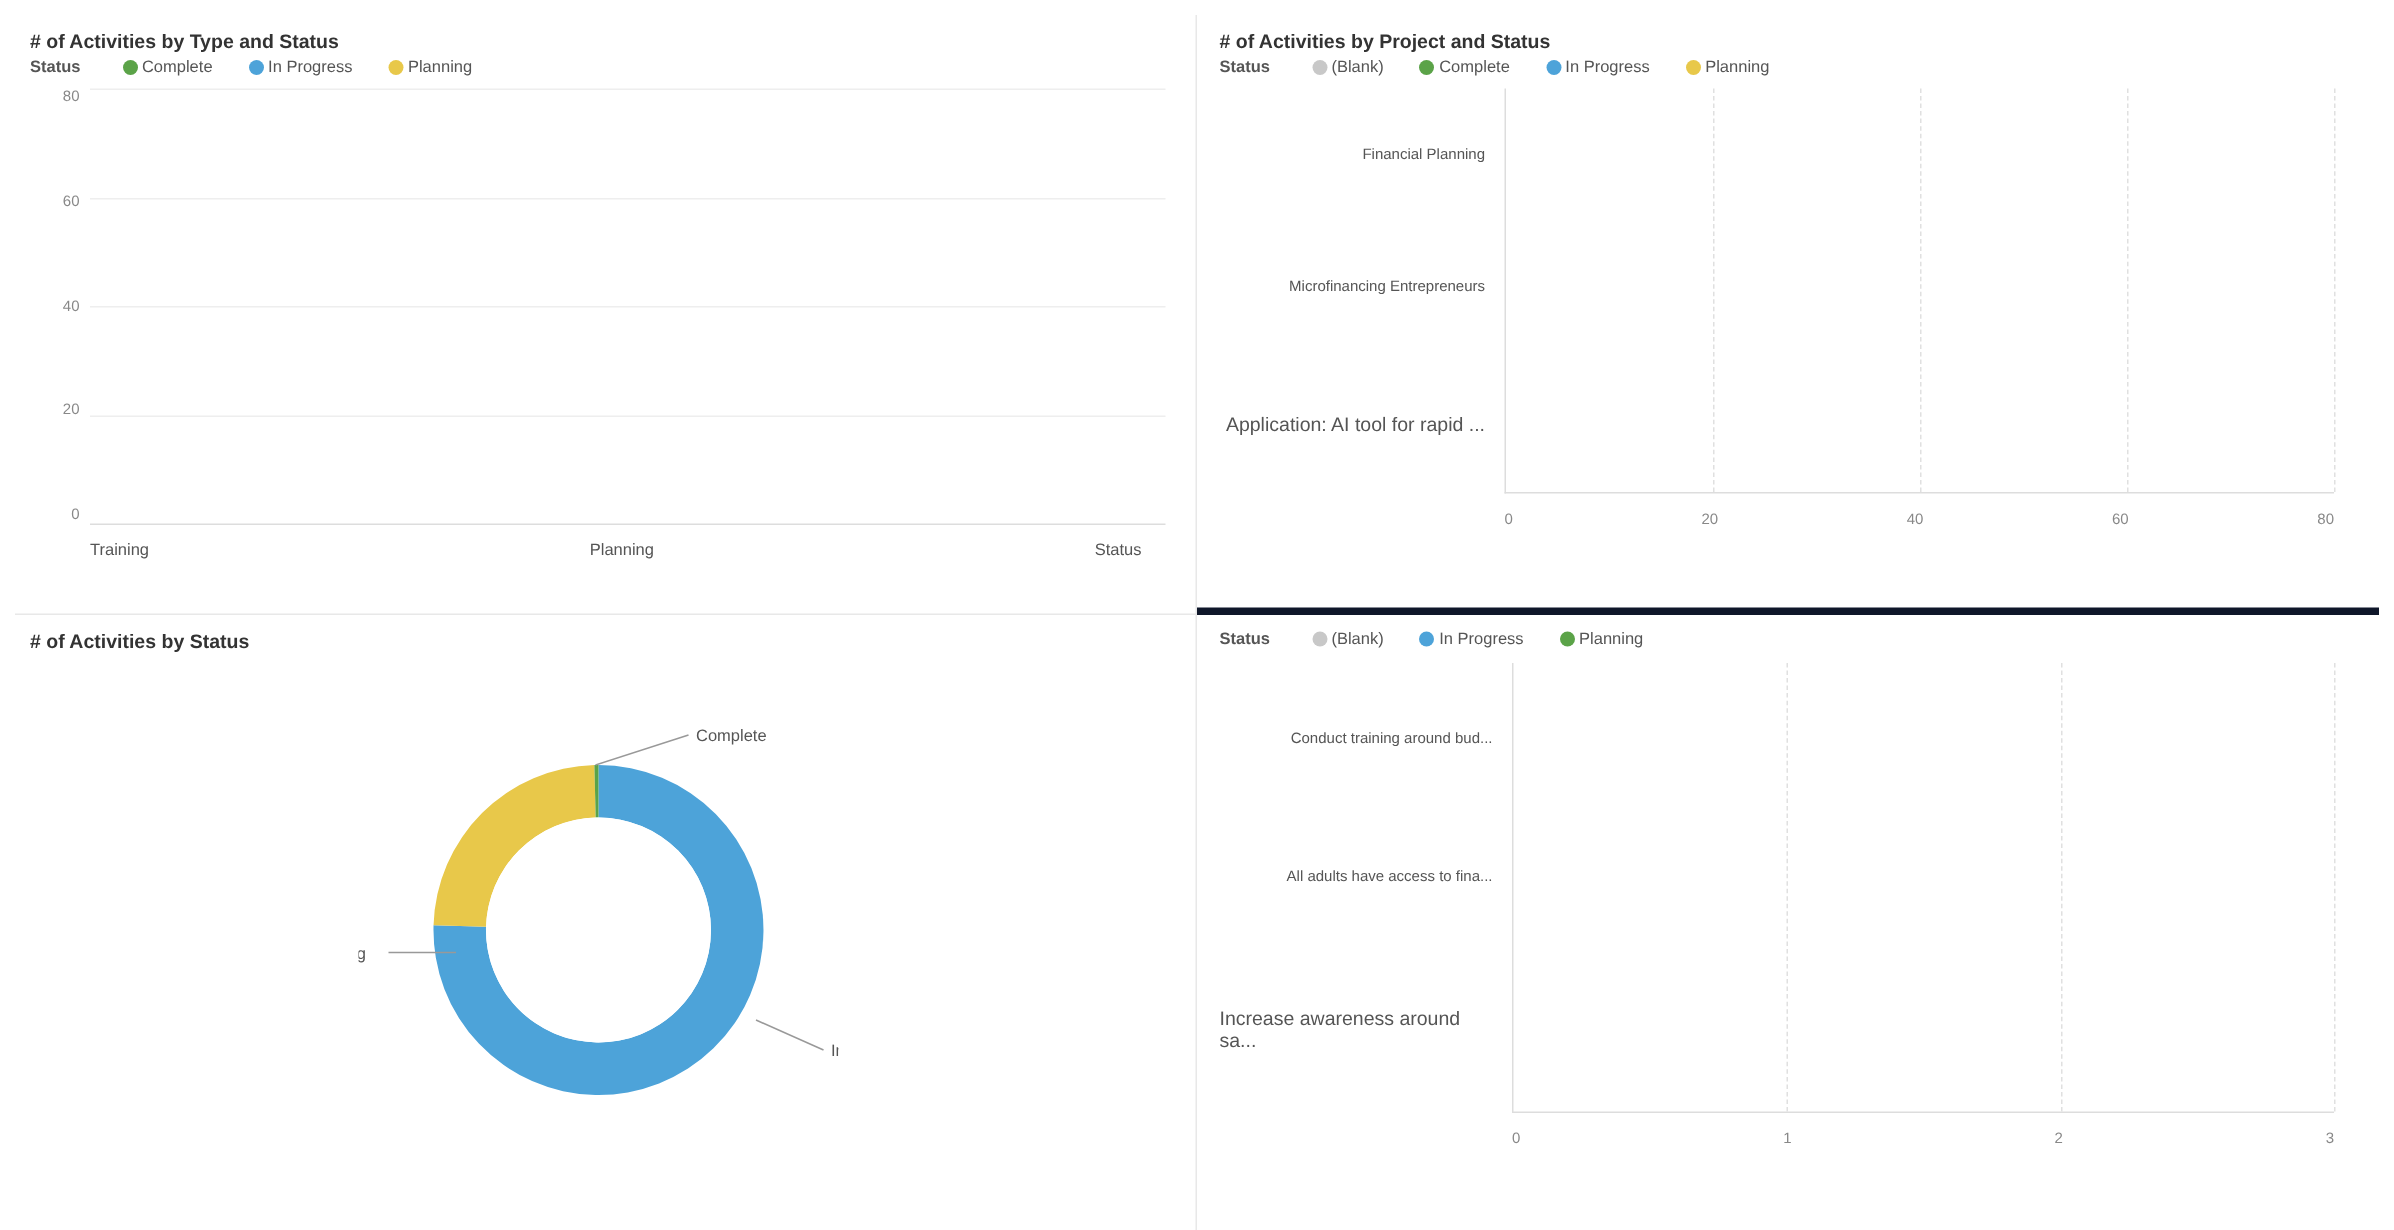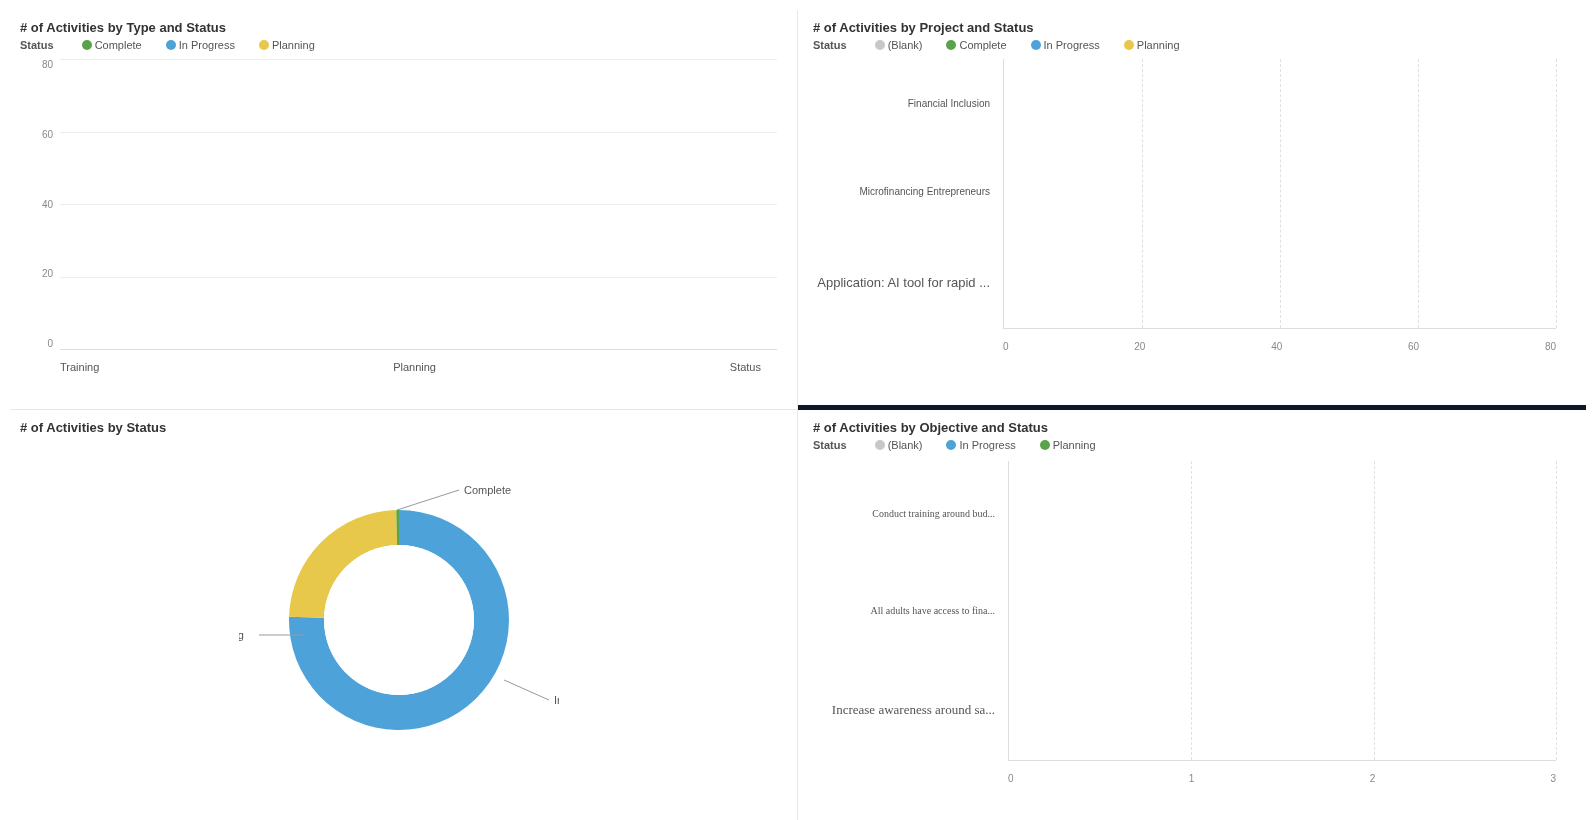--- a/index.html
+++ b/index.html
@@ -151,21 +151,21 @@
       </span>
       <span class="legend-item">
         <span class="legend-dot dot-planning"></span>
         <span>Planning</span>
       </span>
     </div>
 
     <div style="position:relative; height:300px; padding-left:190px; padding-bottom:30px;">
 
       <div style="position:absolute; left:0; top:0; bottom:30px; width:185px; display:flex; flex-direction:column; justify-content:space-around; align-items:flex-end; padding-right:8px;">
-        <span style="font-size:10px; color:#555;">Financial Inclusion</span>
+        <span style="font-size:10px; color:#555;">Financial Planning</span>
         <span style="font-size:10px; color:#555;">Microfinancing Entrepreneurs</span>
         <span style="font-size:13px; color:#555; text-align:right;">Application: AI tool for rapid ...</span>
       </div>
 
       <div style="position:absolute; left:190px; right:10px; top:0; bottom:30px; border-left:1px solid #ddd; border-bottom:1px solid #ddd;">
 
         <div style="position:absolute; left:25%; top:0; bottom:0; border-left:1px dashed #e0e0e0;"></div>
         <div style="position:absolute; left:50%; top:0; bottom:0; border-left:1px dashed #e0e0e0;"></div>
         <div style="position:absolute; left:75%; top:0; bottom:0; border-left:1px dashed #e0e0e0;"></div>
         <div style="position:absolute; left:100%; top:0; bottom:0; border-left:1px dashed #e0e0e0;"></div>
@@ -222,40 +222,39 @@
         <line x1="265" y1="220" x2="310" y2="240" stroke="#999" stroke-width="1"></line>
         <text x="315" y="244" font-size="11" fill="#555">In Progress</text>
 
         <line x1="65" y1="175" x2="20" y2="175" stroke="#999" stroke-width="1"></line>
         <text x="5" y="179" font-size="11" fill="#555" text-anchor="end">Planning</text>
       </svg>
     </div>
   </div>
 
   <div class="chart-panel" style="padding-left: 15px;">
-    <div class="chart-title"># of Activities by Objective and Status</div>
     <div class="legend">
       <span class="legend-label-bold">Status</span>
       <span class="legend-item">
         <span class="legend-dot dot-blank"></span>
         <span>(Blank)</span>
       </span>
       <span class="legend-item">
         <span class="legend-dot dot-inprogress"></span>
         <span>In Progress</span>
       </span>
       <span class="legend-item">
         <span class="legend-dot dot-complete"></span>
         <span>Planning</span>
       </span>
     </div>
 
     <div style="position:relative; height:330px; padding-left:195px; padding-bottom:30px; margin-top:10px;">
 
-      <div style="position:absolute; left:0; top:4px; bottom:30px; width:190px; display:flex; flex-direction:column; justify-content:space-around; align-items:flex-end; padding-right:8px;font-family:Liberation Serif, serif;">
+      <div style="position:absolute; left:0; top:4px; bottom:30px; width:190px; display:flex; flex-direction:column; justify-content:space-around; align-items:flex-end; padding-right:8px;">
         <span style="font-size:10px; color:#555; text-align:right;">Conduct training around bud...</span>
         <span style="font-size:10px; color:#555; text-align:right;">All adults have access to fina...</span>
         <span style="font-size:13px; color:#555; text-align:left;">Increase awareness around sa...</span>
       </div>
 
       <div style="position:absolute; left:195px; right:10px; top:0; bottom:30px; border-left:1px solid #ddd; border-bottom:1px solid #ddd;">
 
         <div style="position:absolute; left:33.33%; top:0; bottom:0; border-left:1px dashed #e0e0e0;"></div>
         <div style="position:absolute; left:66.67%; top:0; bottom:0; border-left:1px dashed #e0e0e0;"></div>
         <div style="position:absolute; left:100%; top:0; bottom:0; border-left:1px dashed #e0e0e0;"></div>

